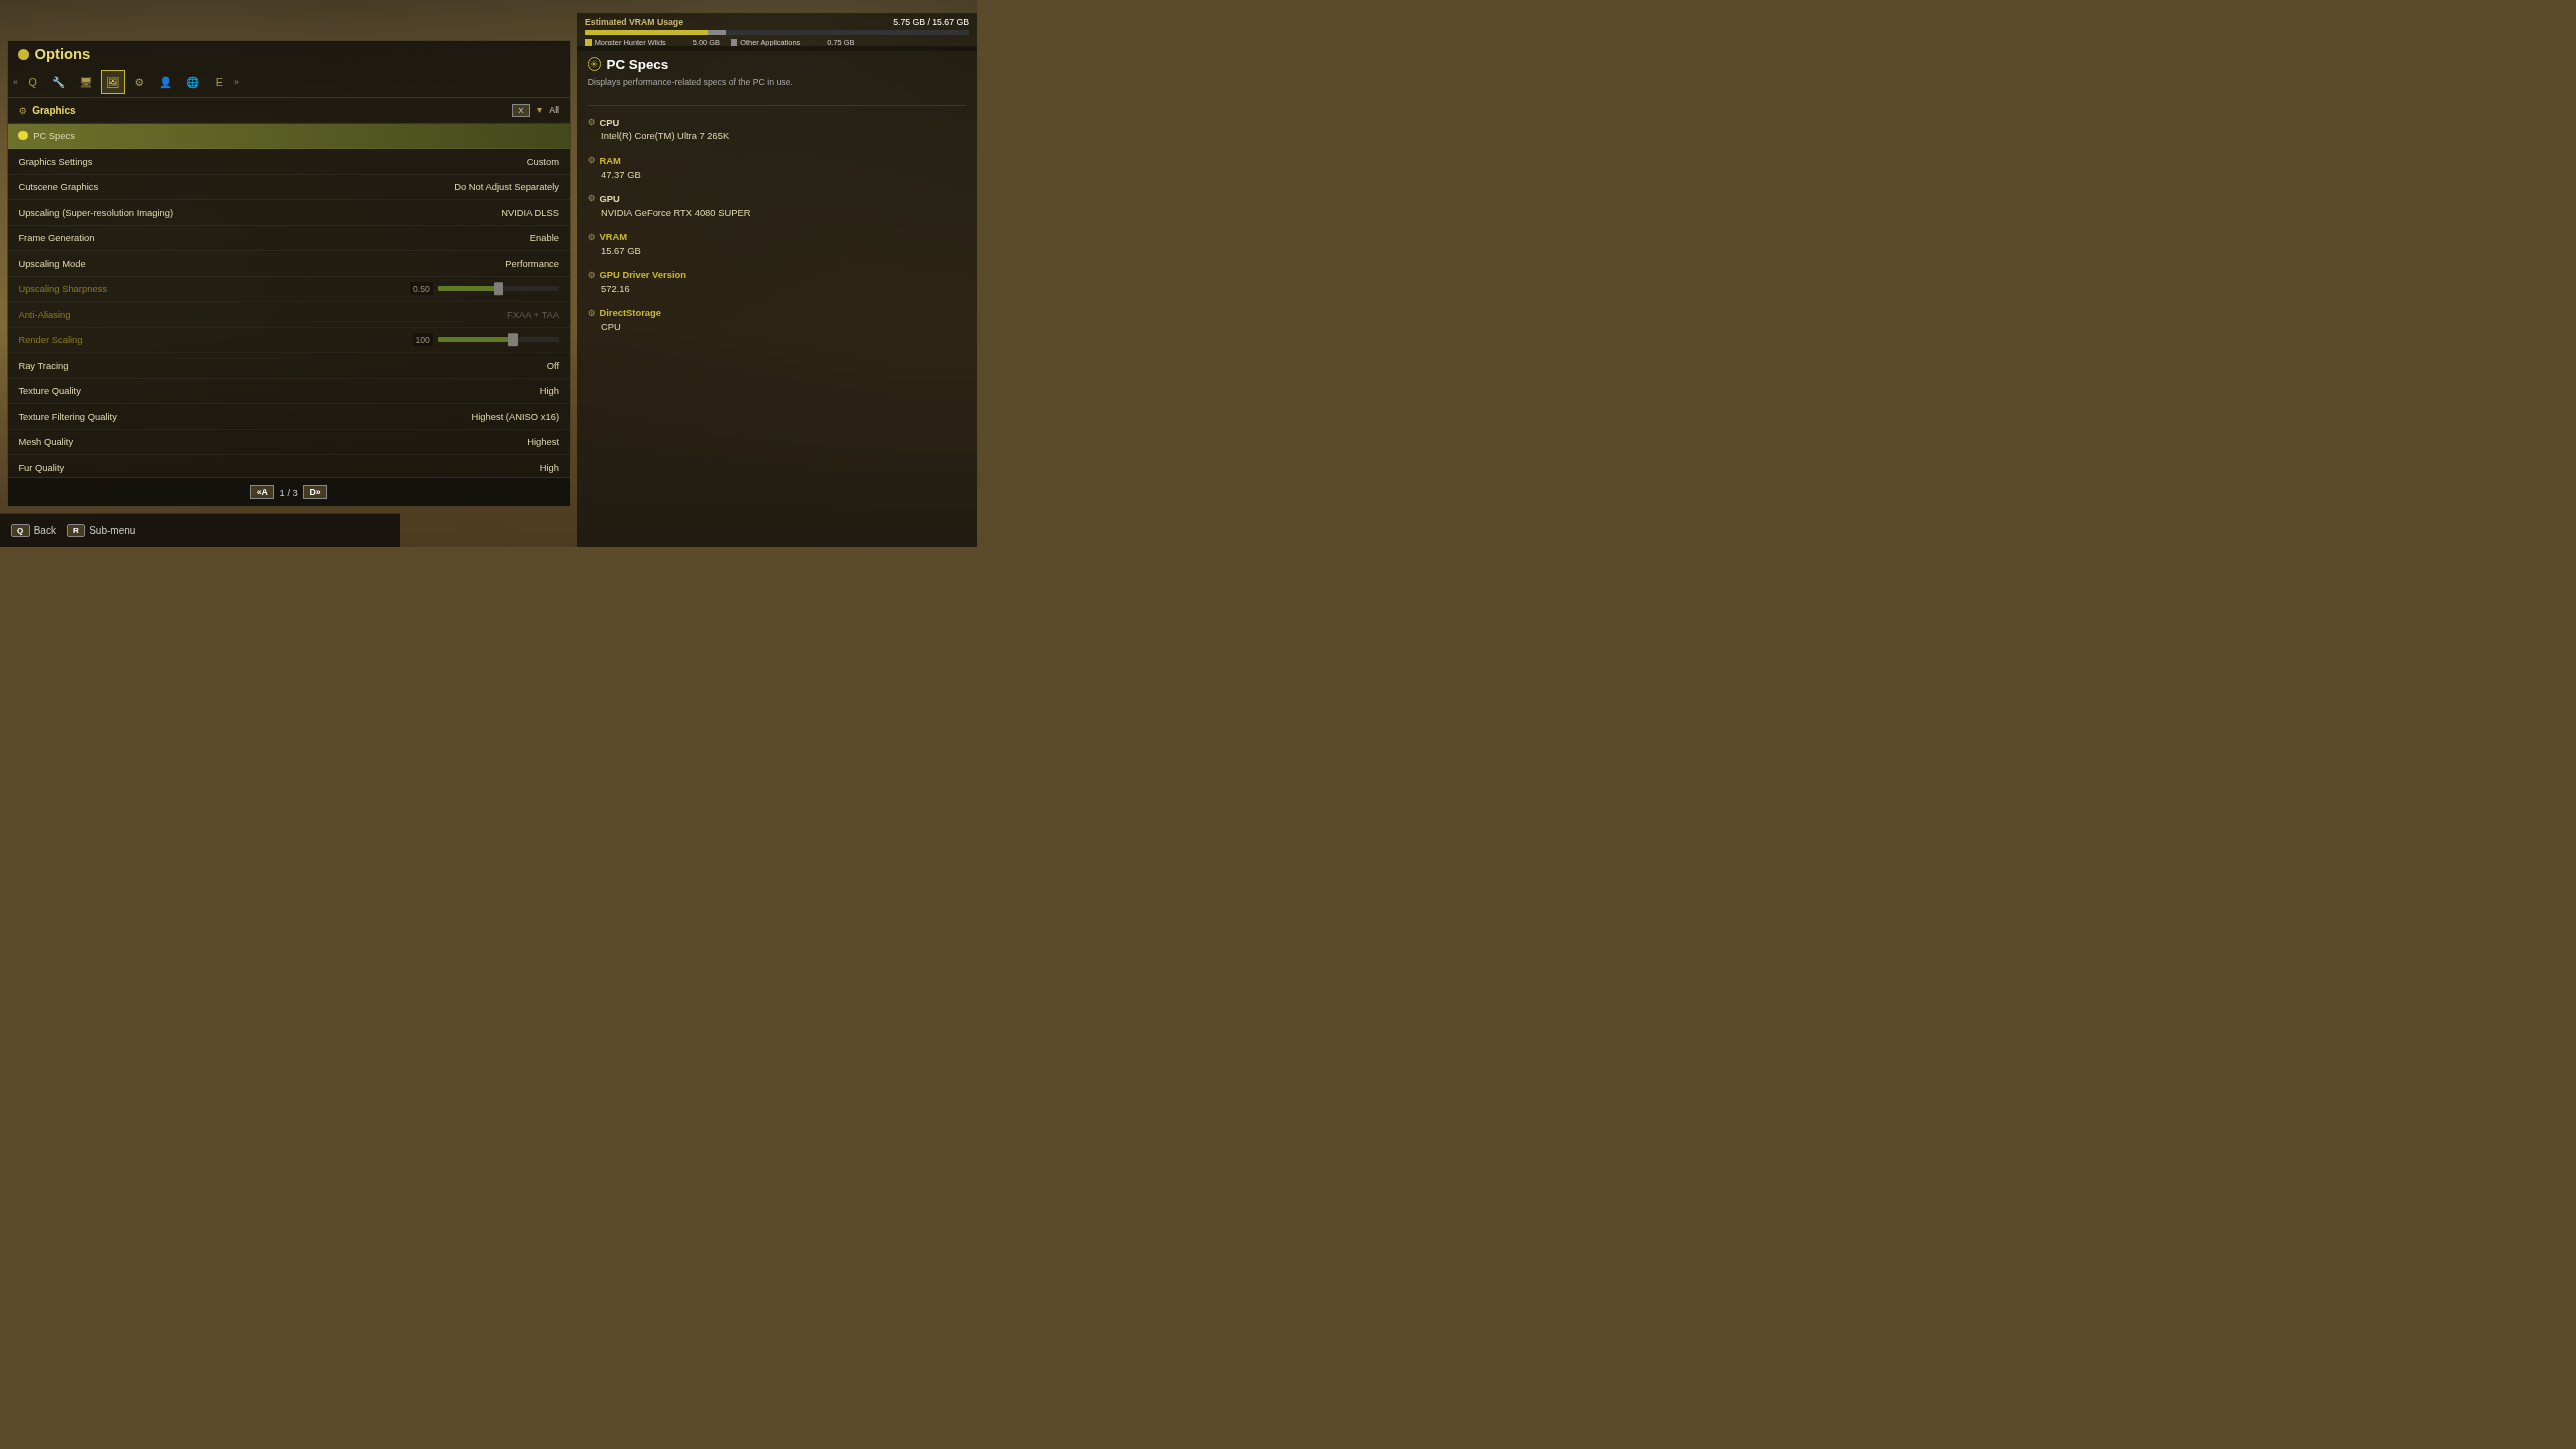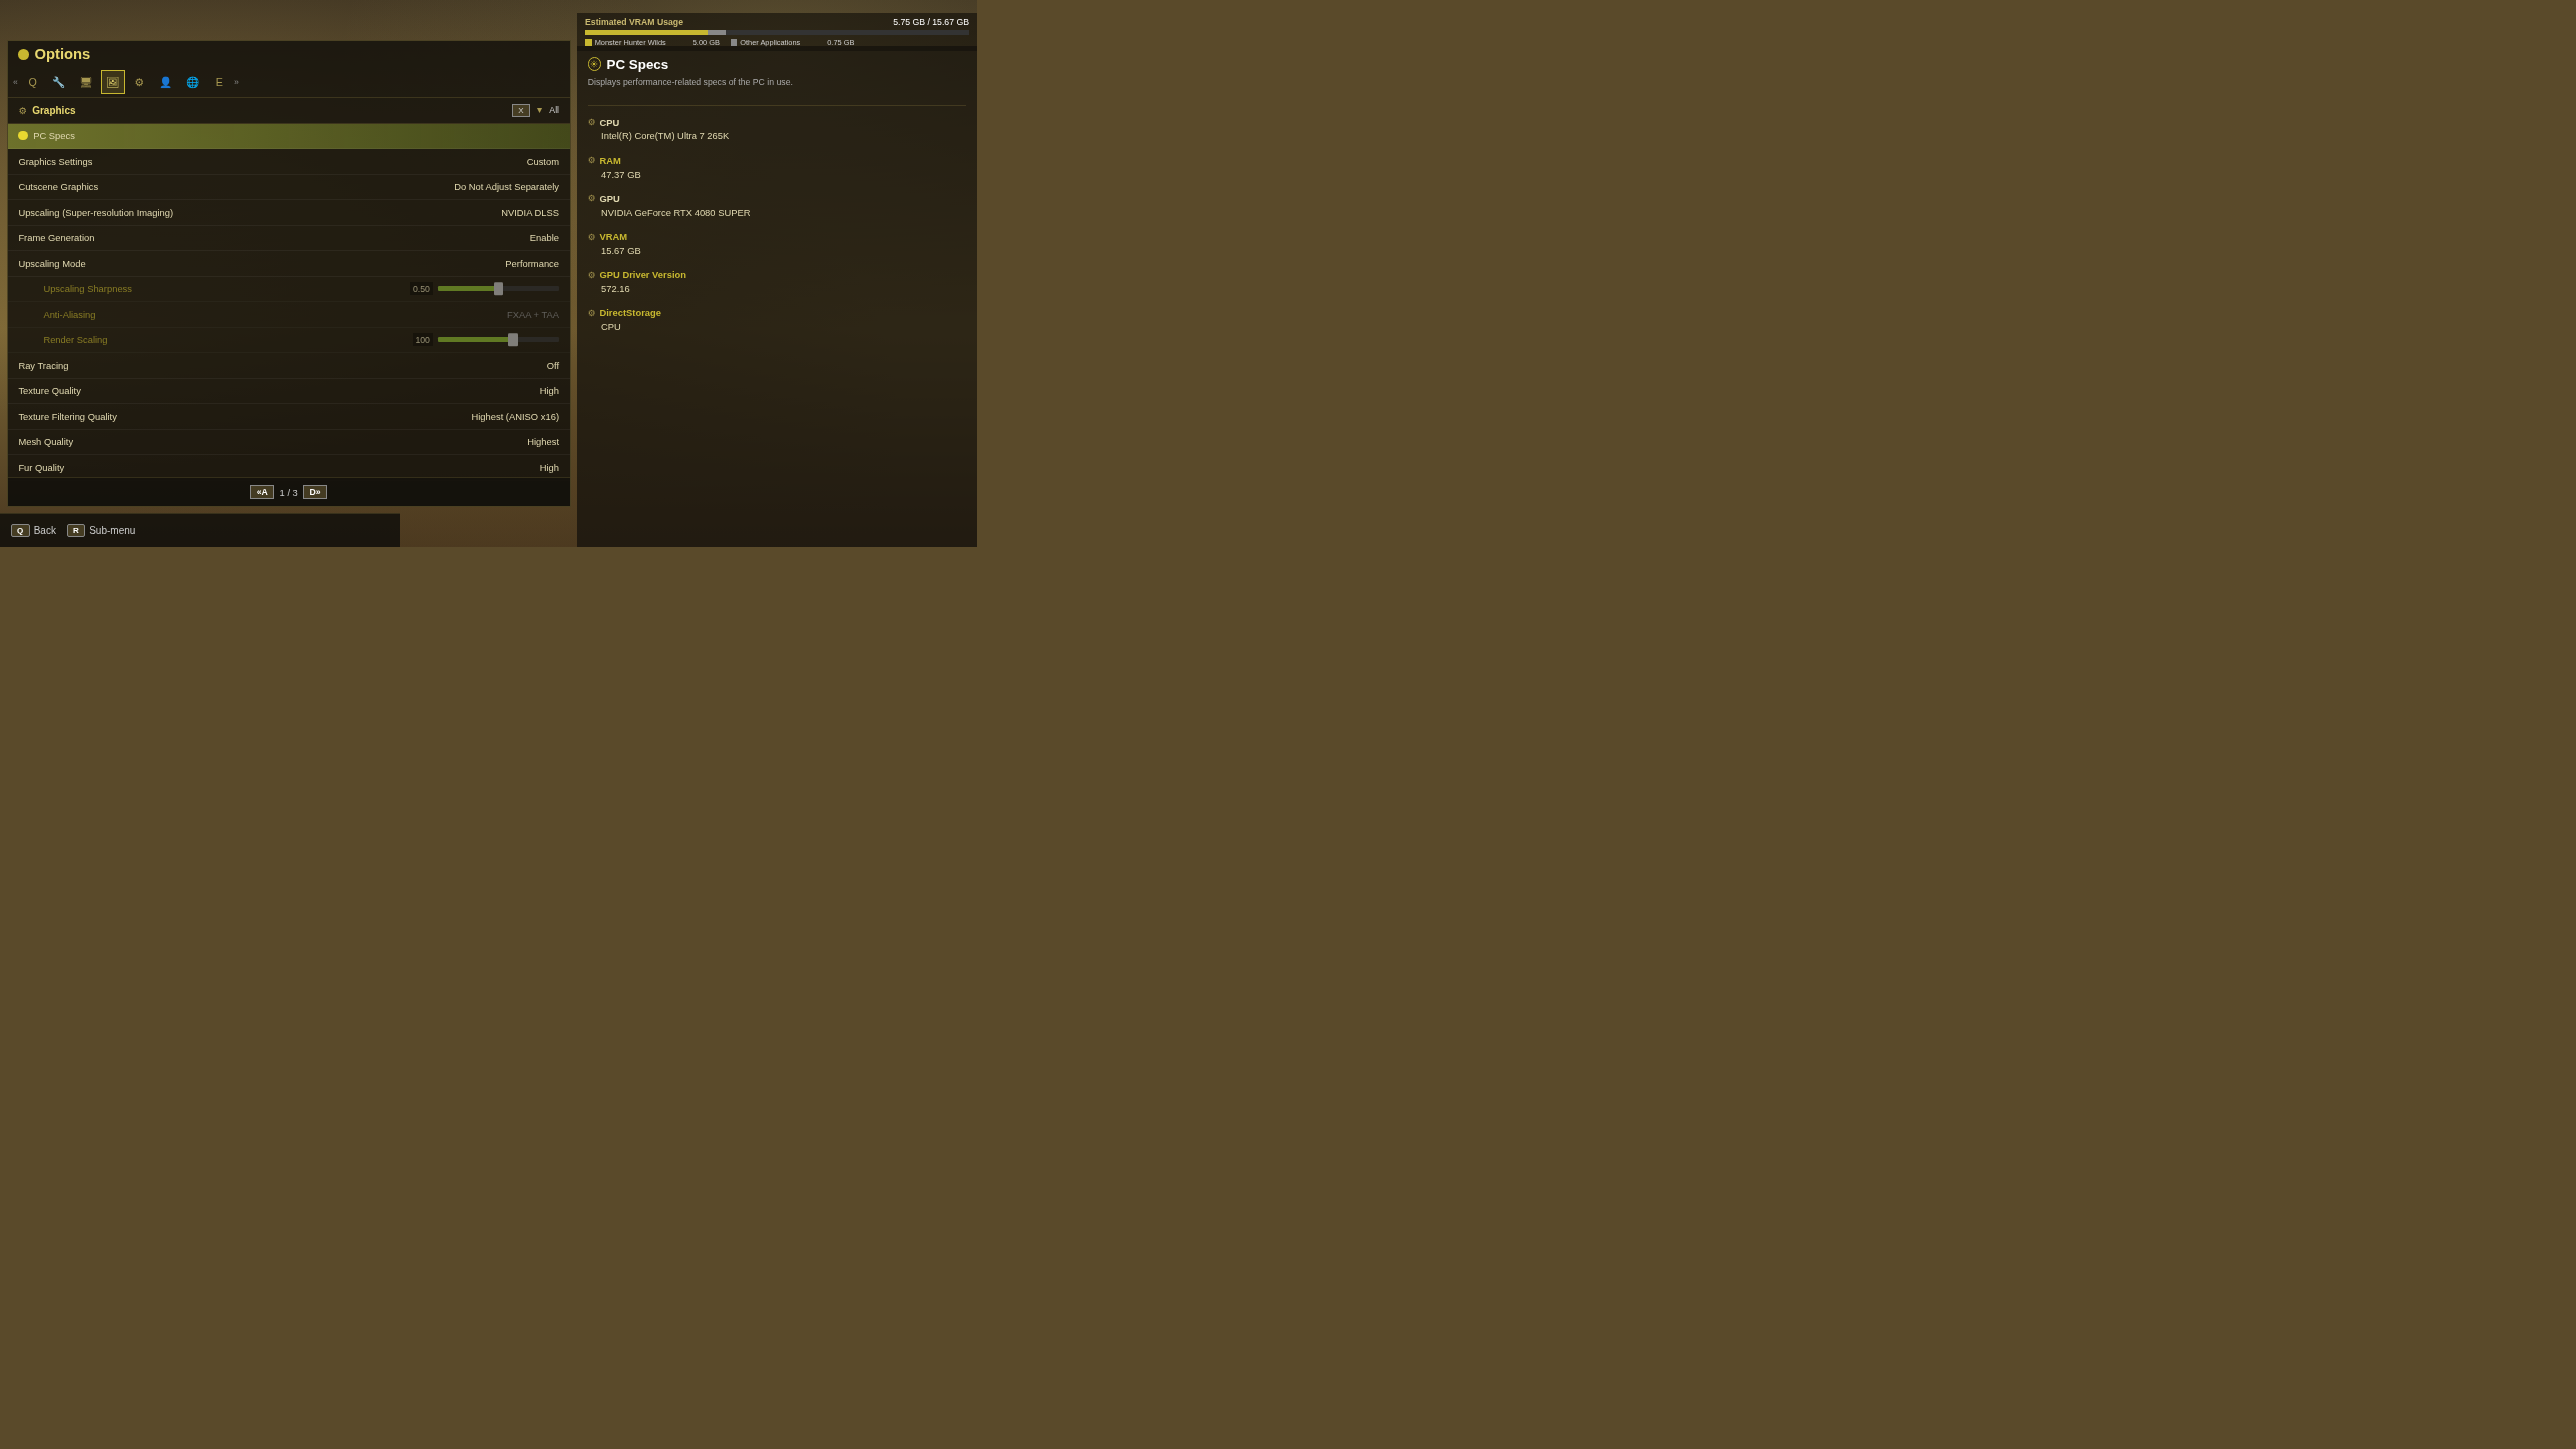--- a/index.html
+++ b/index.html
@@ -240,21 +240,20 @@
     }
 
     .row-label {
       color: #e0d8b0;
       font-size: 9.4px;
       flex: 1;
     }
 
     .row-label.golden {
       color: #c8b830;
-      margin-left: 25px;
     }
 
     .row-value {
       color: #e0d8b0;
       font-size: 9.4px;
       text-align: right;
     }
 
     .row-value.dimmed-text {
       color: #888;

